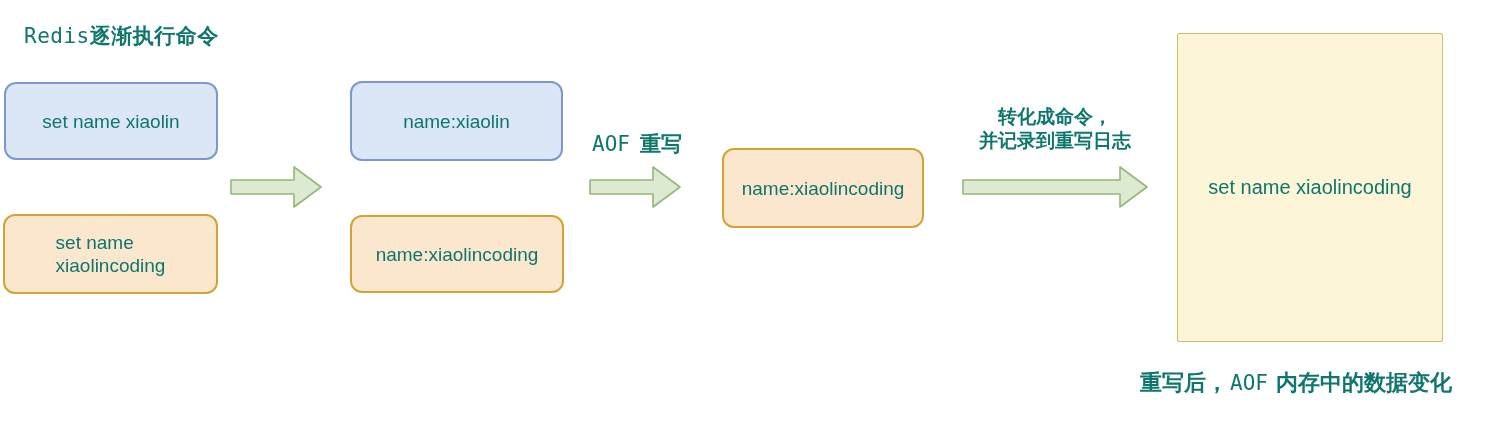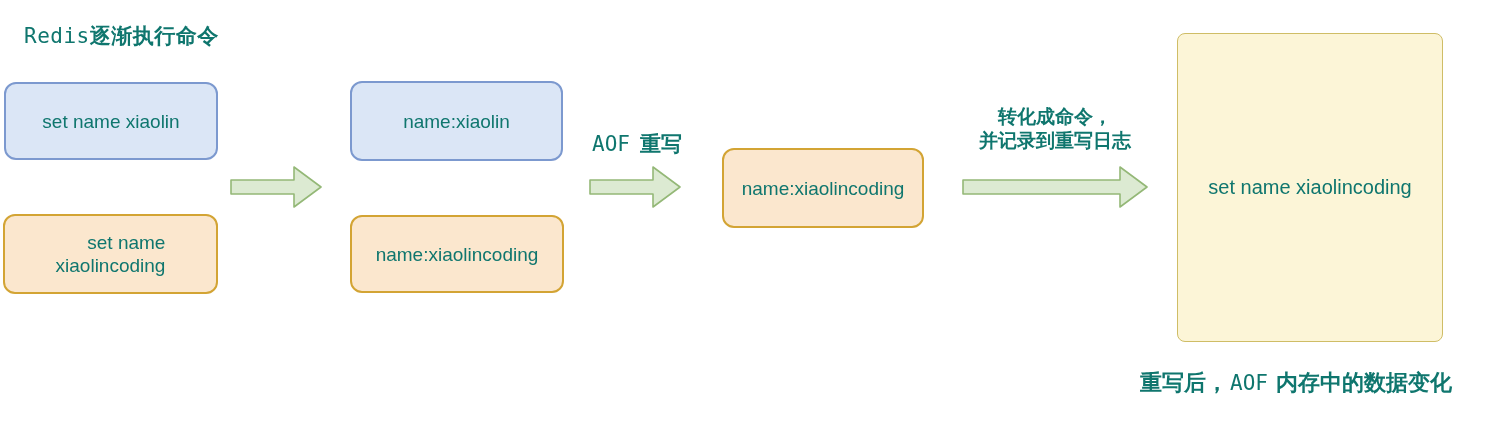--- a/index.html
+++ b/index.html
@@ -26,40 +26,40 @@
   .mono {
     font-family: "DejaVu Sans Mono", "Liberation Mono", monospace;
     font-weight: 500;
   }
   .node {
     position: absolute;
     box-sizing: border-box;
     display: flex;
     align-items: center;
     justify-content: center;
-    text-align: right;
+    text-align: left;
     font-size: 19px;
     line-height: 23px;
     border-radius: 12px;
     border: 2px solid;
     padding: 4px 19px;
   }
   .node.blue {
     background: var(--blue-fill, #dbe6f6);
     border-color: var(--blue-stroke, #7c99cf);
   }
   .node.orange {
     background: var(--orange-fill, #fbe7ce);
     border-color: var(--orange-stroke, #d3a434);
   }
   .node.big-yellow {
     background: var(--yellow-fill, #fcf5d7);
     border-color: var(--yellow-stroke, #cfbd66);
     border-width: 1.5px;
-    border-radius: 8px;
+    border-radius: 2px;
     font-size: 20px;
   }
   .arrow {
     position: absolute;
   }
   .arrow svg {
     display: block;
   }
   .arrow polygon {
     fill: var(--green-fill, #dcead2);

